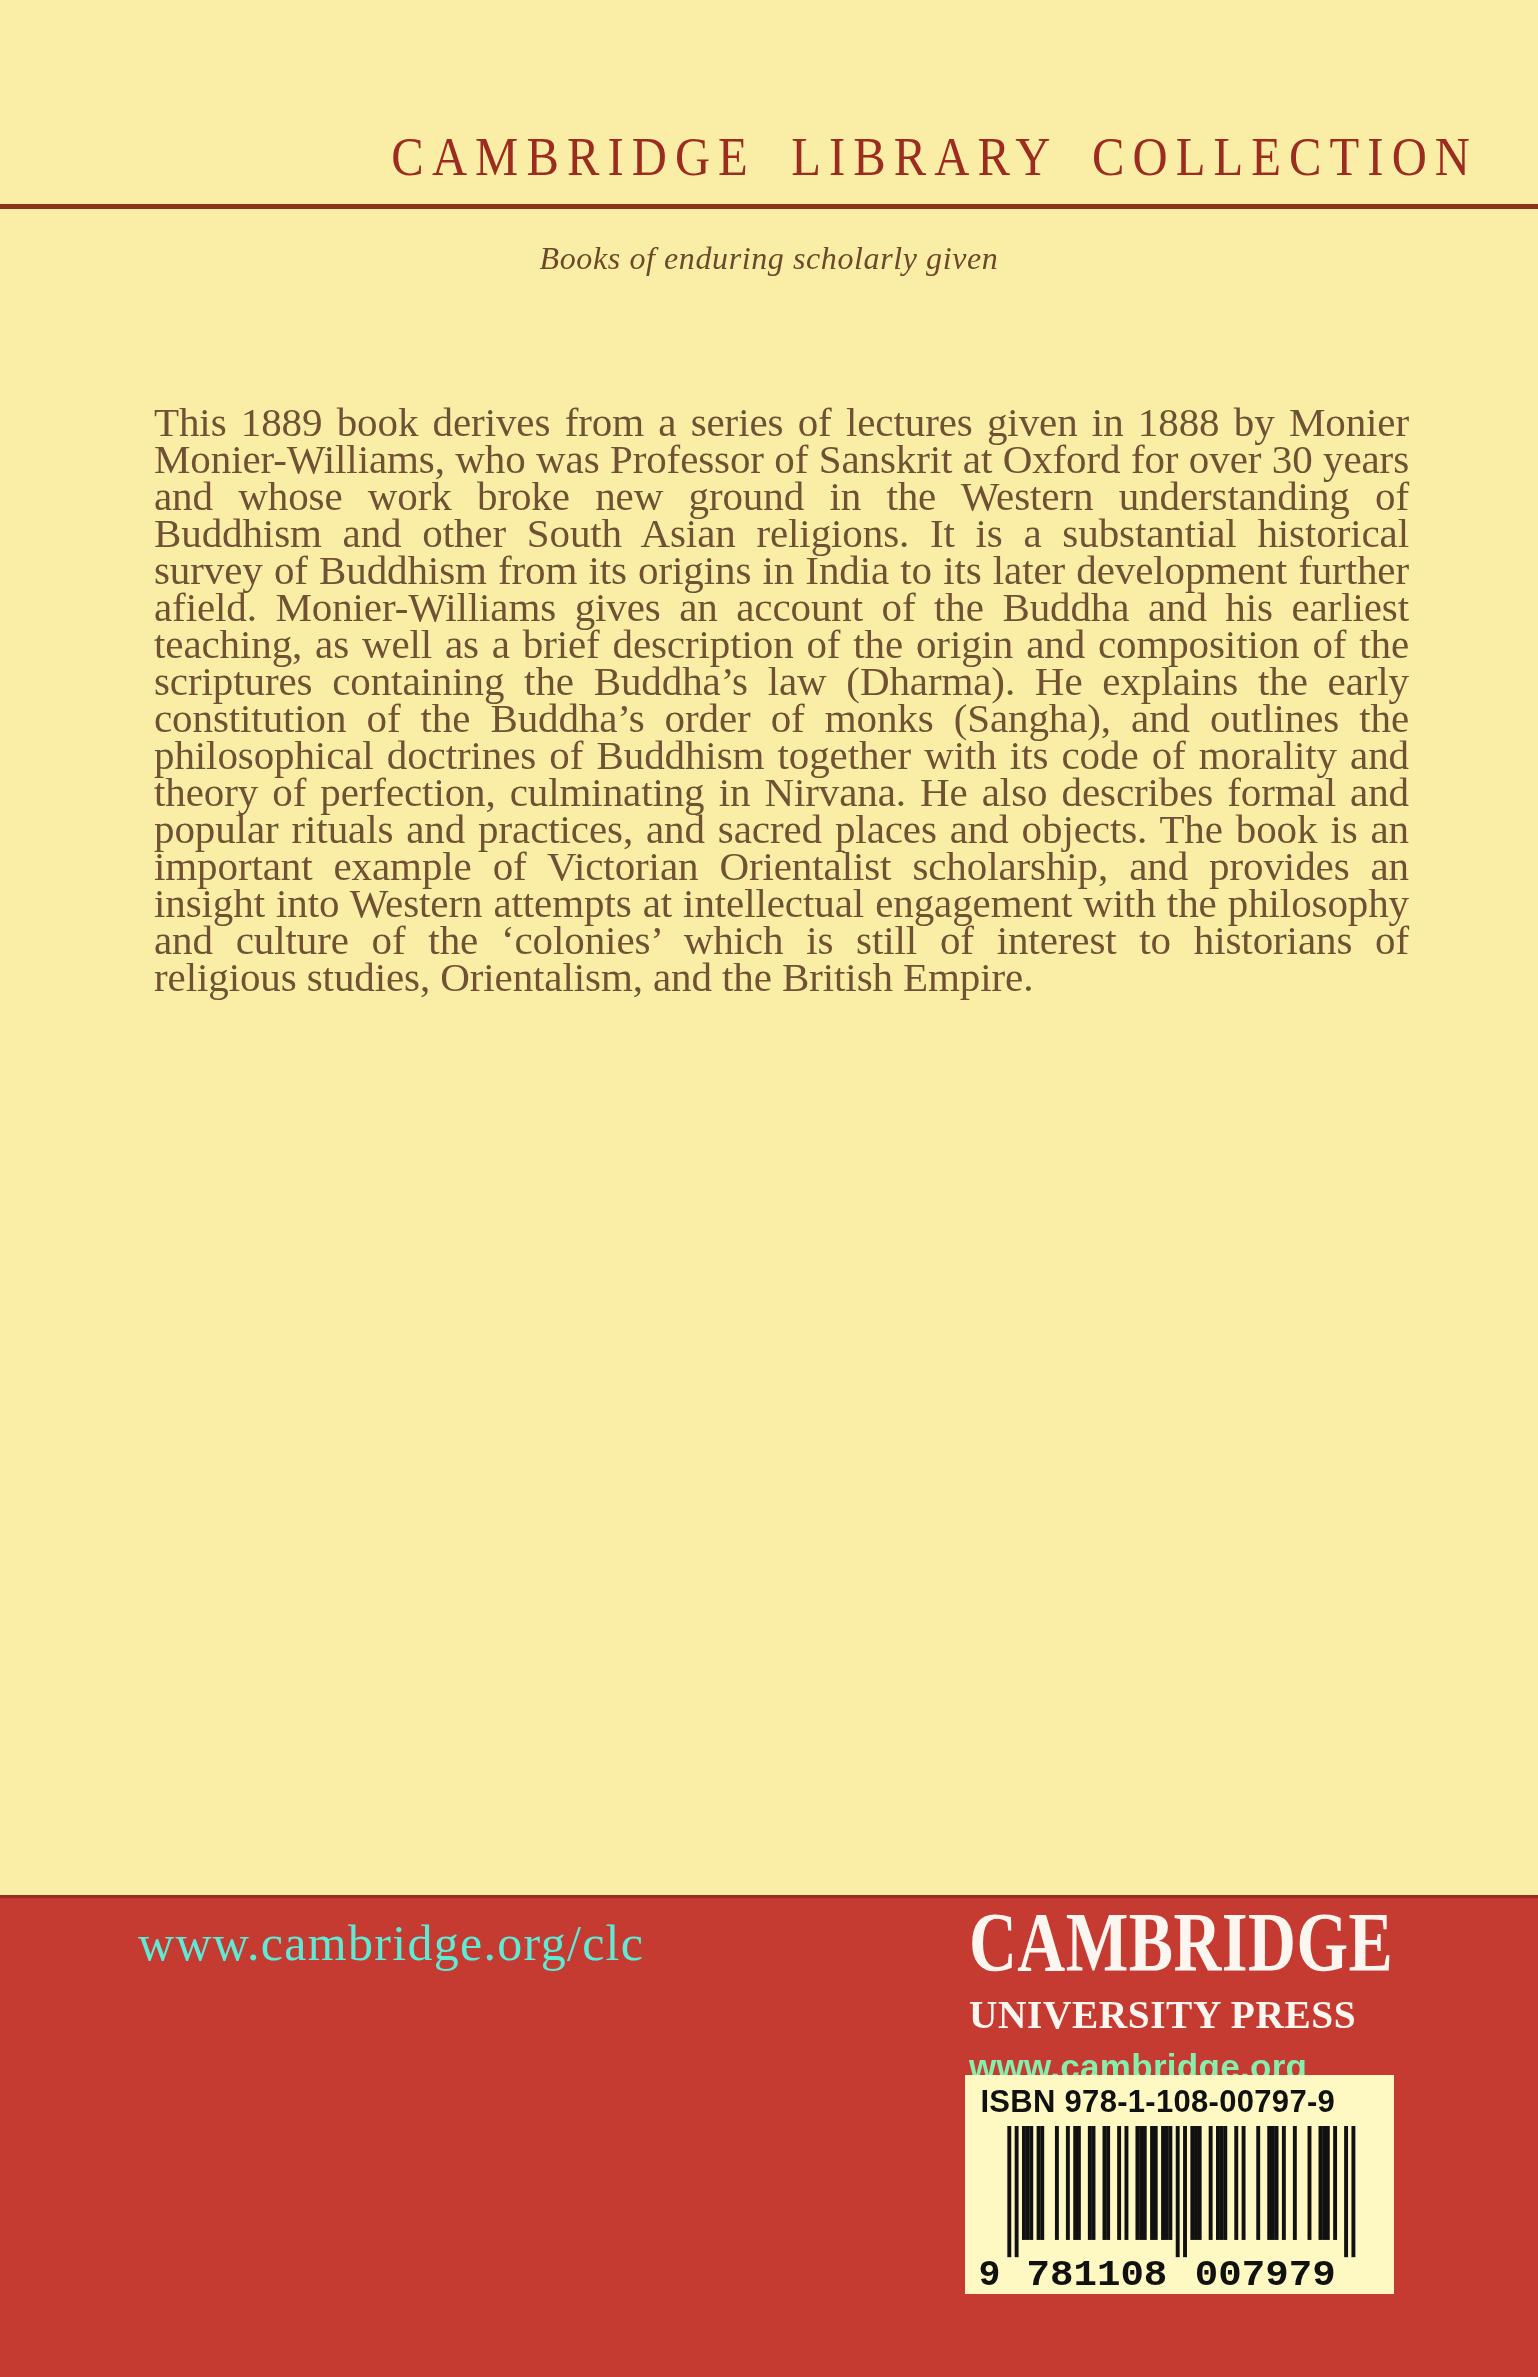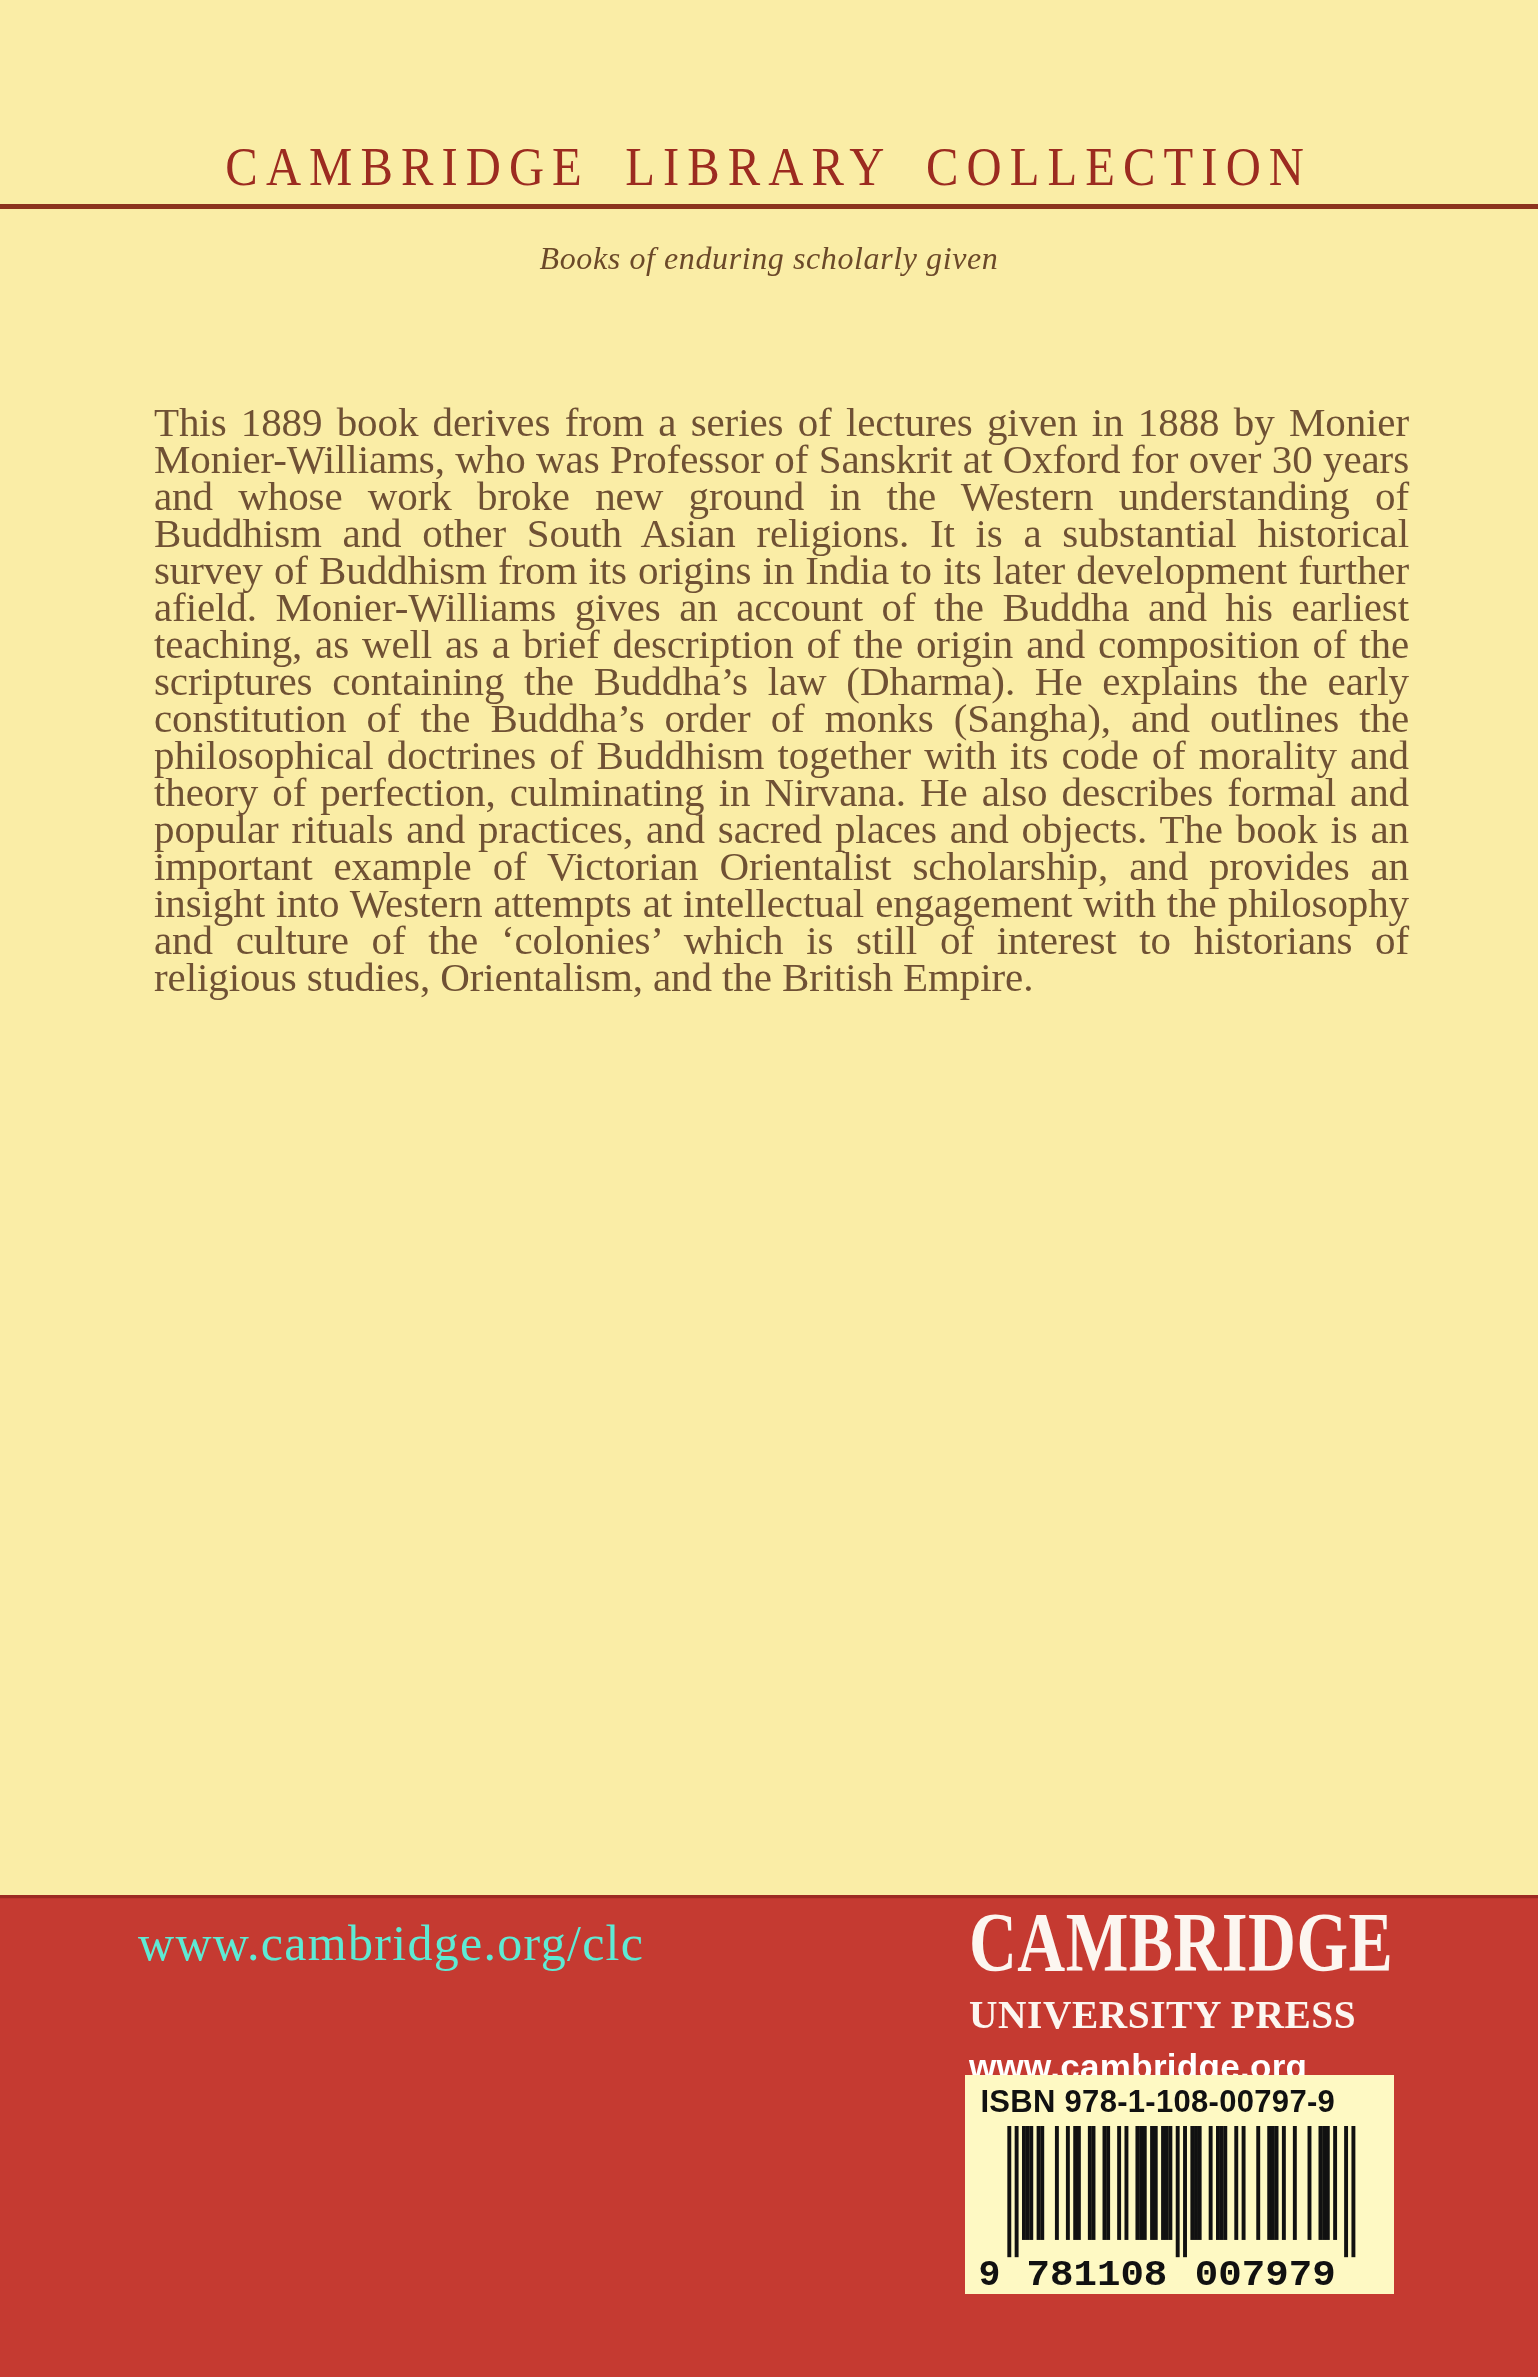--- a/index.html
+++ b/index.html
@@ -5,22 +5,22 @@
   html,body{margin:0;padding:0;background:#d8d0b0;}
   #cover{
     position:relative;
     width:1538px;height:2377px;
     background:#FAEDA6;
     overflow:hidden;
     font-family:"Liberation Serif", serif;
   }
   
   .title-wrap{
-    position:absolute;left:0;top:136px;width:100%;
-    text-align:center;
+    position:absolute;left:0;top:126px;width:100%;
+    text-align:right;
   }
   .title-wrap span{
     display:inline-block;
     font-size:54px;
     font-weight:normal;
     color:#9C2B20;
     letter-spacing:9px;
     word-spacing:16.7px;
     transform:scaleX(0.90);
     transform-origin:center;
@@ -74,21 +74,21 @@
   .press-sub{
     position:absolute;left:0;top:97px;
     font-size:41px;font-weight:bold;color:#FCF6F0;
     letter-spacing:0.6px;white-space:nowrap;
     transform:scaleX(0.96);transform-origin:left top;
     line-height:45px;
   }
   .press-url{
     position:absolute;left:0;top:153px;
     font-family:"Liberation Sans", sans-serif;
-    font-size:35px;font-weight:bold;color:#ffffff;
+    font-size:35px;font-weight:bold;color:#86efac;
     letter-spacing:0.3px;white-space:nowrap;
     line-height:38px;
   }
   
   .isbn-box{
     position:absolute;left:965px;top:180px; 
     width:429px;height:219px;
     background:#fef9c3;
   }
   .isbn-line{

